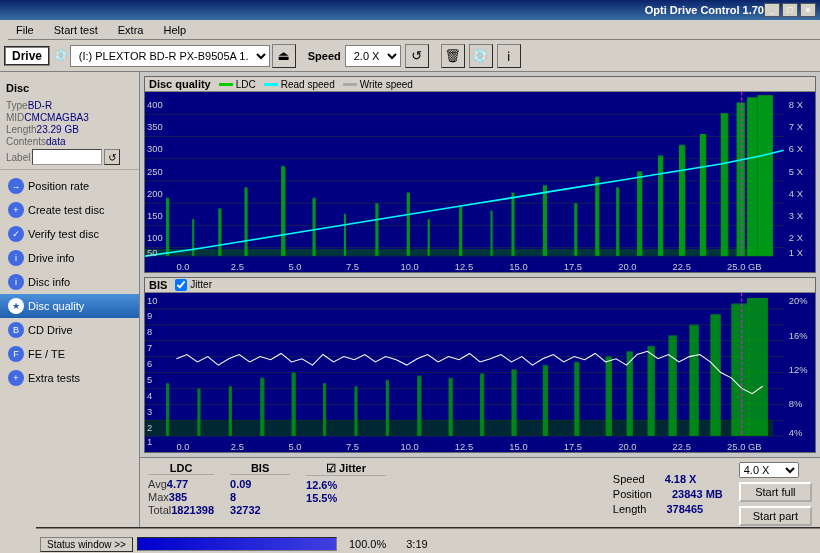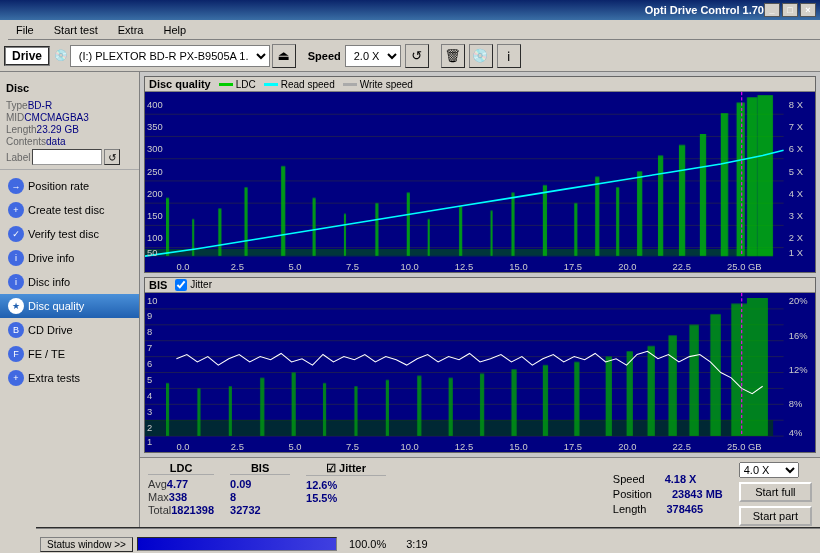--- a/index.html
+++ b/index.html
@@ -538,21 +538,21 @@
     <div class="stats-bar">
 
       <div class="stats-col">
         <div class="stats-header">LDC</div>
         <div class="stats-row">
           <span class="stats-key">Avg</span>
           <span class="stats-val">4.77</span>
         </div>
         <div class="stats-row">
           <span class="stats-key">Max</span>
-          <span class="stats-val">338</span>
+          <span class="stats-val">385</span>
         </div>
         <div class="stats-row">
           <span class="stats-key">Total</span>
           <span class="stats-val">1821398</span>
         </div>
       </div>
 
       <div class="stats-col">
         <div class="stats-header">BIS</div>
         <div class="stats-row">

